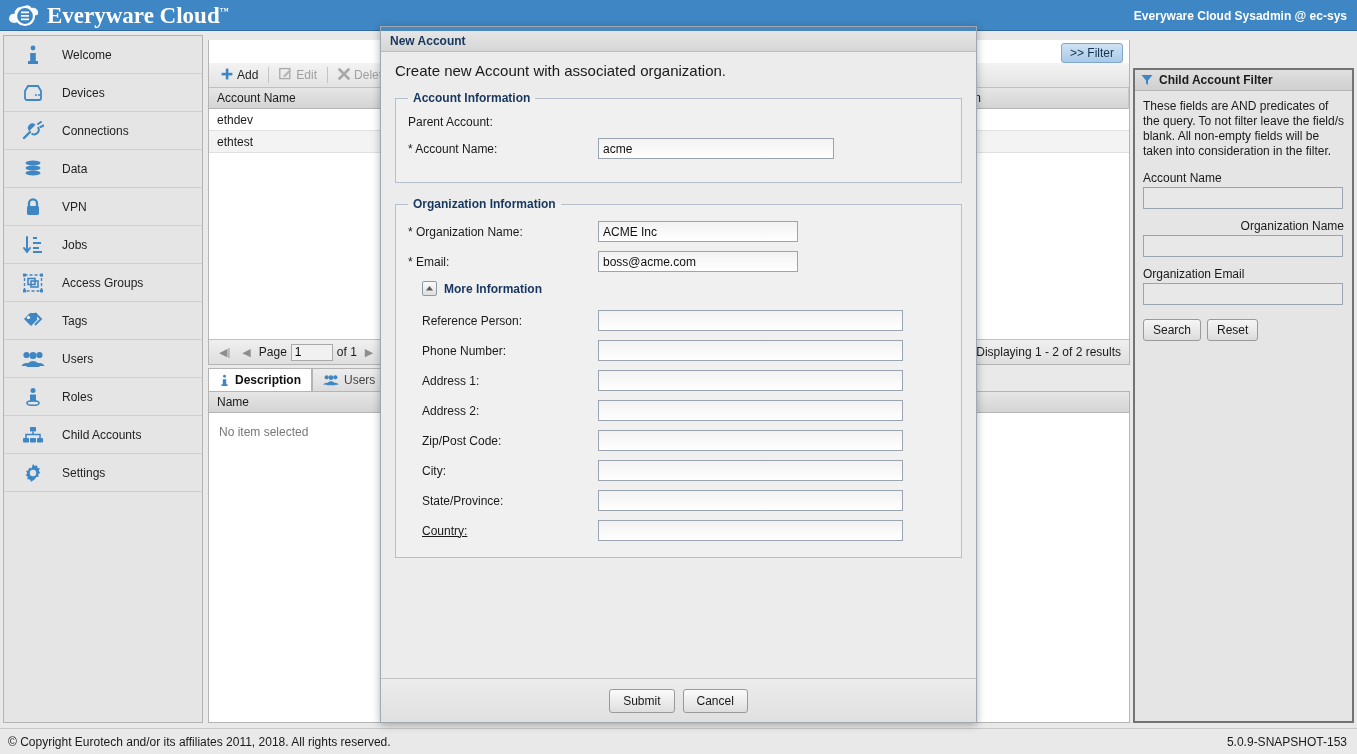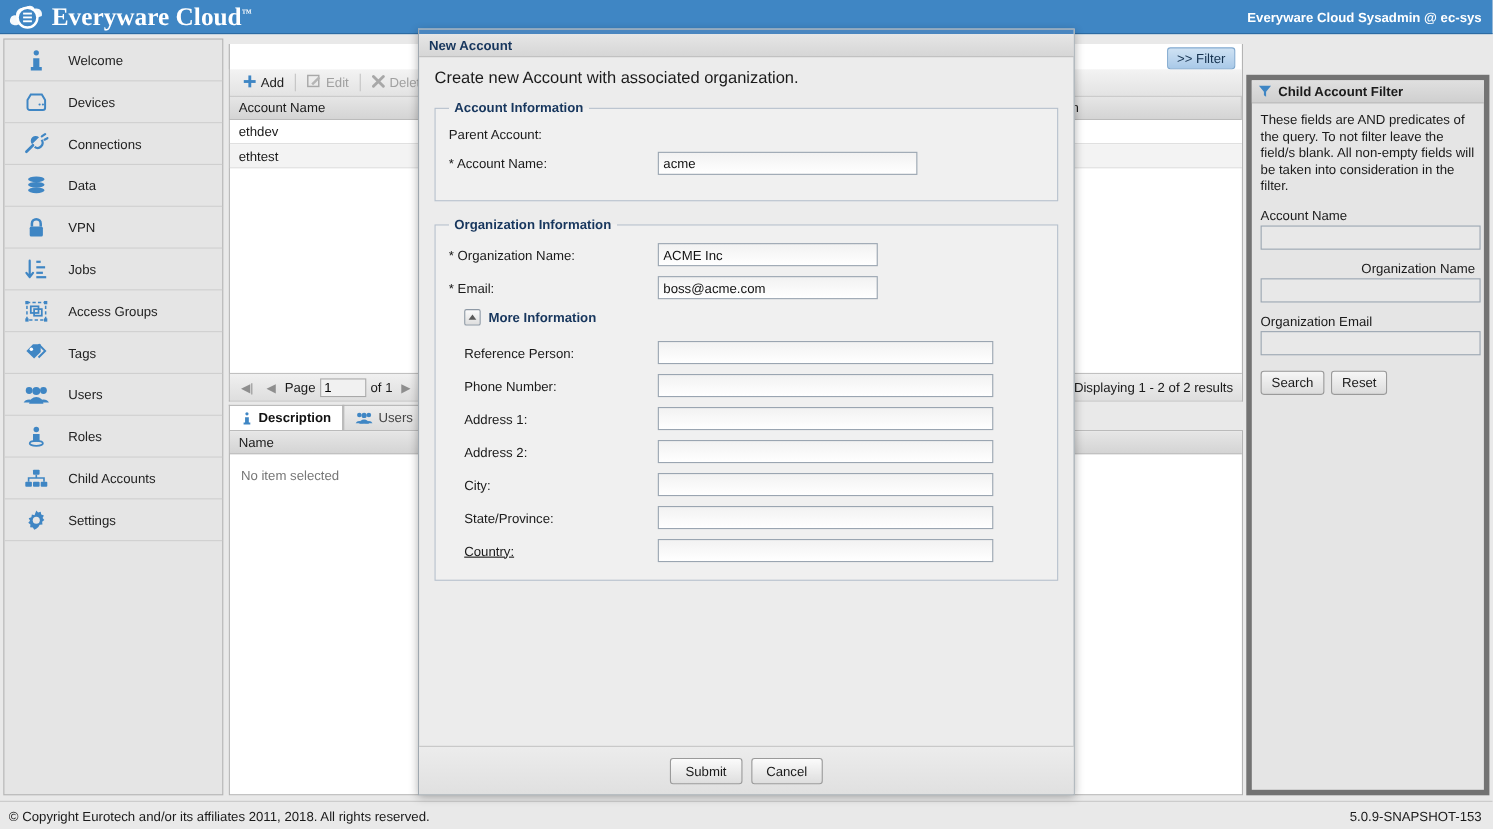--- a/index.html
+++ b/index.html
@@ -152,21 +152,21 @@
   .detail-head {
     height: 21px; background: linear-gradient(to bottom, #e6e6e6, #d4d4d4);
     border-bottom: 1px solid #b4b4b4;
     font-size: 12px; line-height: 21px; padding-left: 8px;
   }
   .detail-empty { padding: 12px 10px; font-size: 12px; color: #777; }
 
   
   .filterpanel {
     position: absolute; left: 1133px; top: 68px; width: 221px; height: 655px;
-    background: #e5e5e5; border: 5px solid #737373;
+    background: #e5e5e5; border: 2px solid #737373;
   }
   .fp-head {
     height: 21px; background: linear-gradient(to bottom, #e0e0e0, #cfcfcf);
     border-bottom: 1px solid #b4b4b4;
     display: flex; align-items: center; padding-left: 6px;
     font-weight: bold; font-size: 12px;
   }
   .fp-desc { padding: 8px; font-size: 12px; line-height: 15px; color: #1a1a1a; }
   .fp-label { padding: 4px 8px 2px 8px; font-size: 12px; }
   .fp-input {
@@ -596,20 +596,24 @@
         </div>
         <div class="frow">
           <span class="flabel" style="width:190px; padding-left:14px;">Address 1:</span>
           <input class="finput" style="width: 305px;" type="text" value="">
         </div>
         <div class="frow">
           <span class="flabel" style="width:190px; padding-left:14px;">Address 2:</span>
           <input class="finput" style="width: 305px;" type="text" value="">
         </div>
         <div class="frow">
+          <span class="flabel" style="width:190px; padding-left:14px;">Zip/Post Code:</span>
+          <input class="finput" style="width: 305px;" type="text" value="">
+        </div>
+        <div class="frow">
           <span class="flabel" style="width:190px; padding-left:14px;">City:</span>
           <input class="finput" style="width: 305px;" type="text" value="">
         </div>
         <div class="frow">
           <span class="flabel" style="width:190px; padding-left:14px;">State/Province:</span>
           <input class="finput" style="width: 305px;" type="text" value="">
         </div>
         <div class="frow" style="margin-bottom:2px;text-decoration:underline;">
           <span class="flabel" style="width:190px; padding-left:14px;">Country:</span>
           <input class="finput" style="width: 305px;" type="text" value="">

